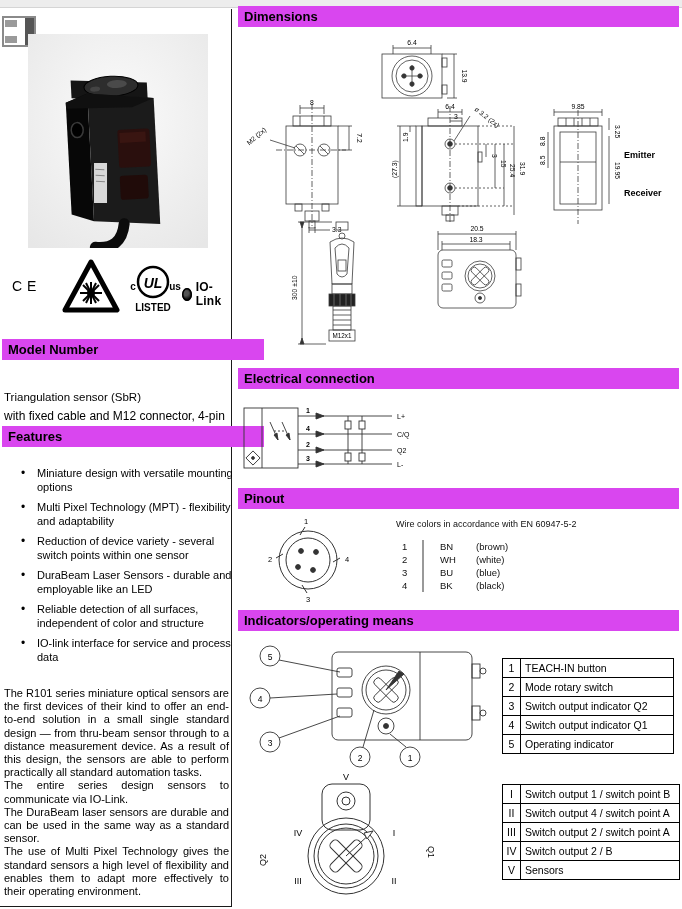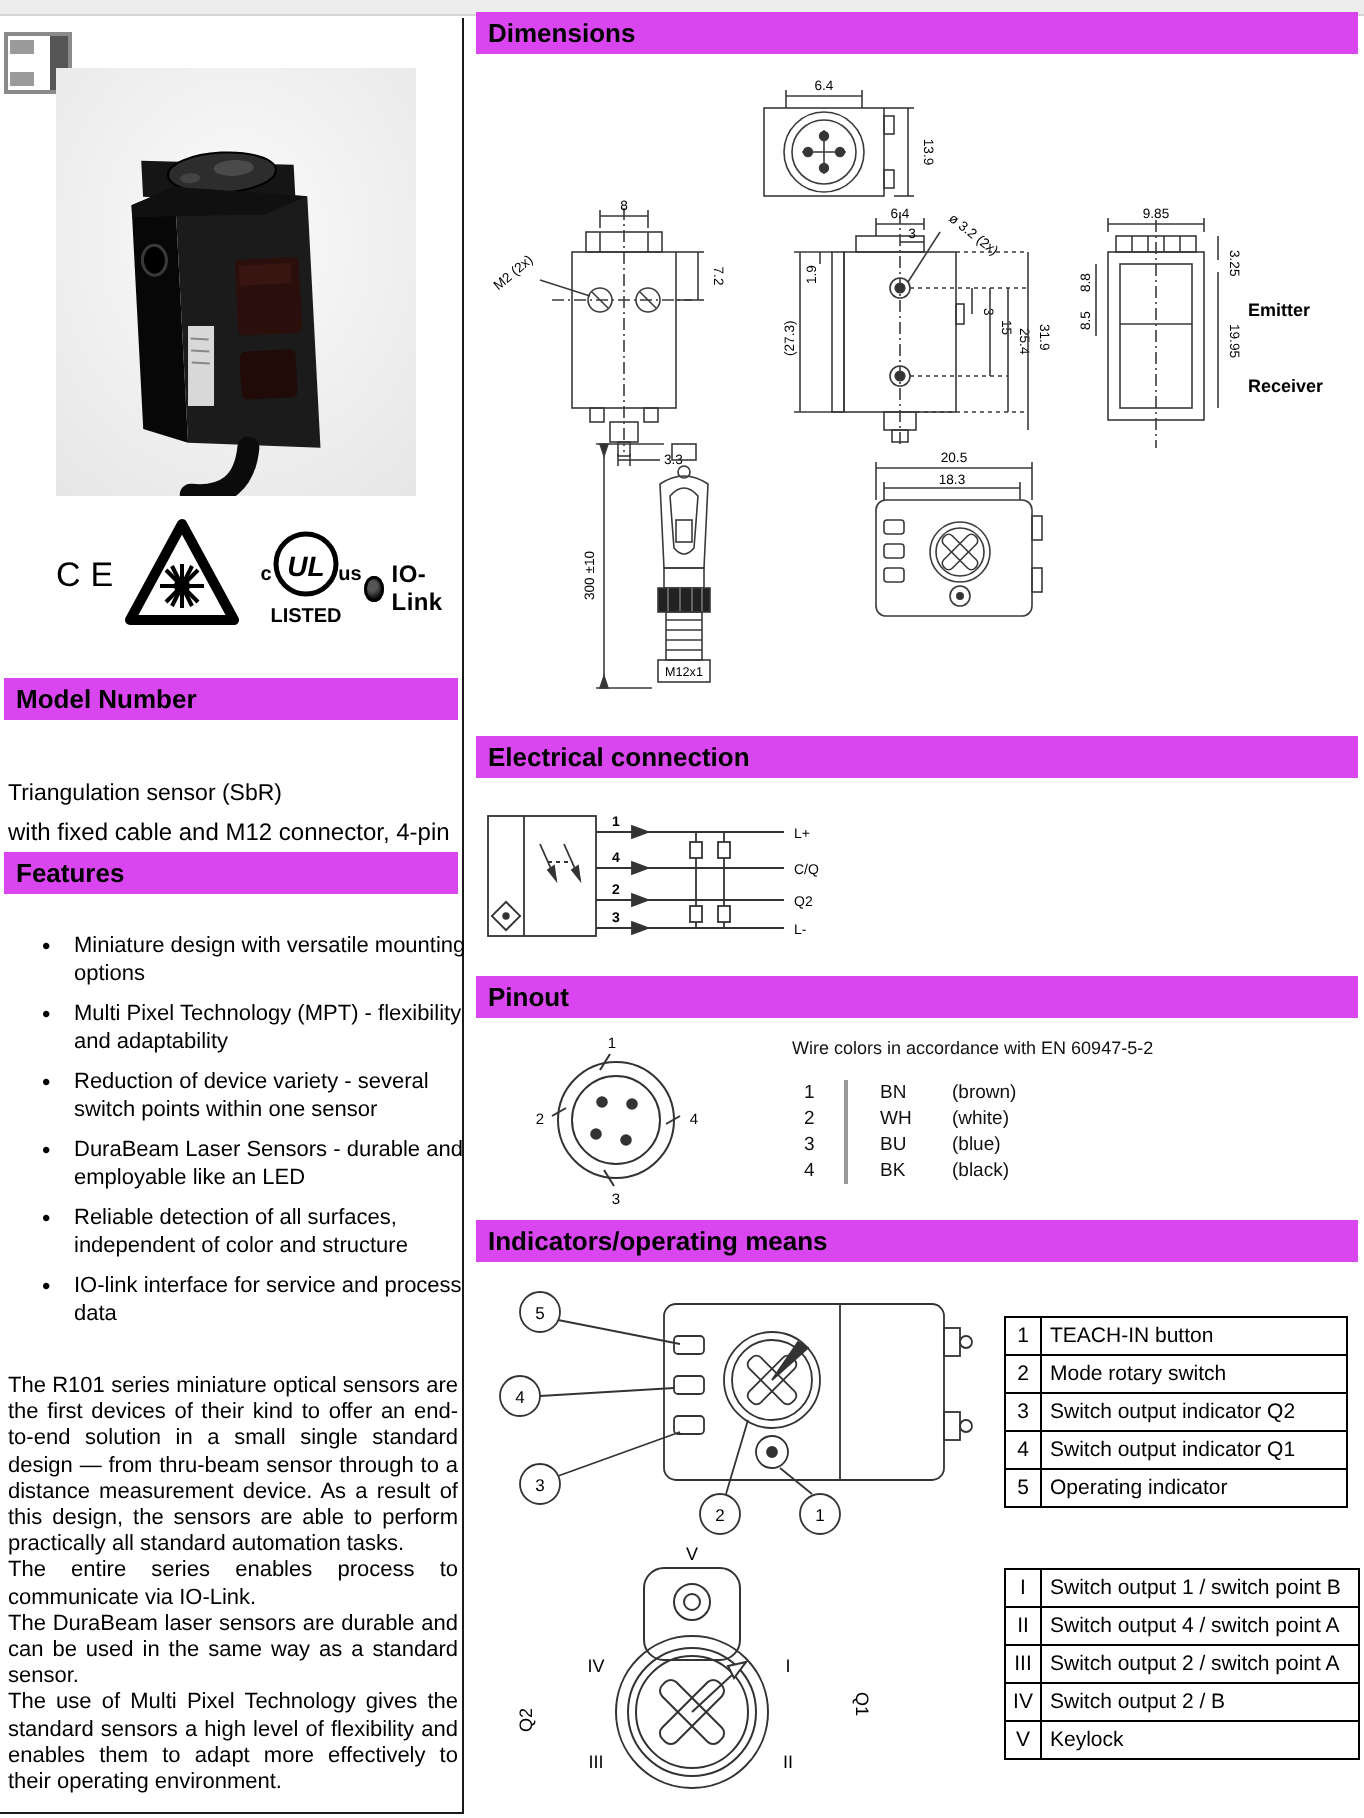--- a/index.html
+++ b/index.html
@@ -4,34 +4,34 @@
 <style>
   html,body{margin:0;padding:0;background:#e9e9e9;}
   .page{position:relative;width:682px;height:909px;background:#fff;overflow:hidden;
         font-family:"Liberation Sans",sans-serif;color:#000;}
   .topstrip{position:absolute;left:0;top:0;width:682px;height:7px;background:#ededed;border-bottom:1px solid #d5d5d5;}
   .vdivider{position:absolute;left:231px;top:9px;width:1px;height:898px;background:#1a1a1a;}
   .hdivider-bottom{position:absolute;left:0;top:906px;width:231px;height:1px;background:#1a1a1a;}
 
   .section-bar{position:absolute;background:#d946ef;font-weight:bold;font-size:13px;
                line-height:21px;padding:0 6px;box-sizing:border-box;height:21px;}
-  .bar-left{left:2px;width:227px;}
+  .bar-left{left:2px;width:262px;}
   .bar-right{left:238px;width:441px;}
 
   .logo-box{position:absolute;left:2px;top:16px;width:30px;height:27px;border:2px solid #8a8a8a;
             background:#fff;display:flex;}
   .logo-left{flex:1;position:relative;background:#fff;}
   .logo-left .b1,.logo-left .b2{position:absolute;left:1px;width:12px;height:7px;background:#9a9a9a;}
   .logo-left .b1{top:2px;} .logo-left .b2{bottom:2px;}
   .logo-right{width:9px;background:#555;}
 
   .photo{position:absolute;left:28px;top:34px;width:180px;height:214px;}
 
   .certs{position:absolute;left:4px;top:256px;width:224px;height:70px;}
-  .ce-mark{position:absolute;left:24px;top:22px;font-size:17px;letter-spacing:5px;font-weight:400;}
+  .ce-mark{position:absolute;left:8px;top:22px;font-size:14px;letter-spacing:5px;font-weight:400;}
   .laser-svg{position:absolute;left:58px;top:2px;}
   .ul-svg{position:absolute;left:118px;top:6px;}
   .iolink{position:absolute;left:178px;top:24px;display:flex;align-items:center;gap:4px;}
   .iol-icon{width:13px;height:13px;border-radius:50%;background:radial-gradient(circle at 40% 40%, #555 0 25%, #111 60%);
             box-shadow:inset 0 0 0 1.5px #000;}
   .iol-text{font-weight:bold;font-size:12px;letter-spacing:0.2px;}
 
   .model-number{position:absolute;left:4px;top:369px;font-size:12.5px;font-weight:bold;}
   .model-type{position:absolute;left:4px;top:391px;font-size:11.5px;}
   .model-conn{position:absolute;left:4px;top:409px;font-size:12px;}
@@ -144,21 +144,21 @@
     <li>Miniature design with versatile mounting options</li>
     <li>Multi Pixel Technology (MPT) - flexibility and adaptability</li>
     <li>Reduction of device variety - several switch points within one sensor</li>
     <li>DuraBeam Laser Sensors - durable and employable like an LED</li>
     <li>Reliable detection of all surfaces, independent of color and structure</li>
     <li>IO-link interface for service and process data</li>
   </ul>
 
   <div class="prodinfo">
     <p>The R101 series miniature optical sensors are the first devices of their kind to offer an end-to-end solution in a small single standard design — from thru-beam sensor through to a distance measurement device. As a result of this design, the sensors are able to perform practically all standard automation tasks.</p>
-    <p>The entire series enables process to communicate via IO-Link.</p>
+    <p>The entire series design sensors to communicate via IO-Link.</p>
     <p>The DuraBeam laser sensors are durable and can be used in the same way as a standard sensor.</p>
     <p>The use of Multi Pixel Technology gives the standard sensors a high level of flexibility and enables them to adapt more effectively to their operating environment.</p>
   </div>
 
   <div class="section-bar bar-right" style="top:6px;">Dimensions</div>
 
   <svg class="dims-svg" width="440" height="334" viewBox="0 0 440 334">
     <g stroke="#3a3a3a" stroke-width="0.8" fill="none" font-size="6.8">
 
       <g transform="translate(142,14)">
@@ -521,17 +521,17 @@
     <tr>
           <td class="k">III</td>
           <td>Switch output 2 / switch point A</td>
         </tr>
     <tr>
           <td class="k">IV</td>
           <td>Switch output 2 / B</td>
         </tr>
     <tr>
           <td class="k">V</td>
-          <td>Keylock</td>
+          <td>Sensors</td>
         </tr>
   </tbody>
     </table>
 </div>
 
 </body></html>

